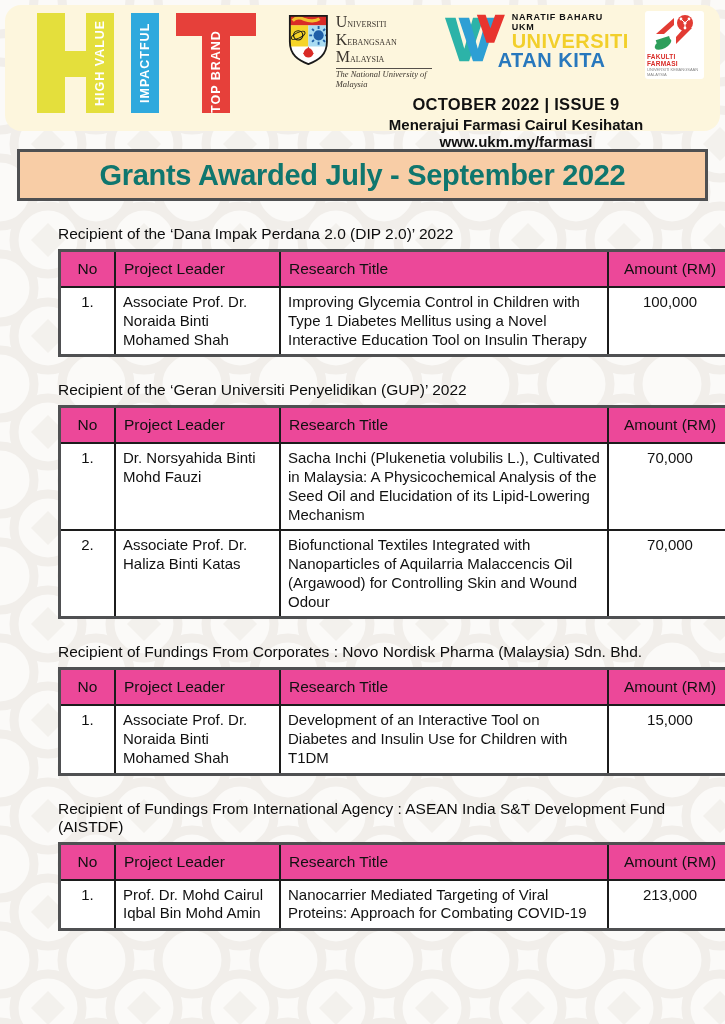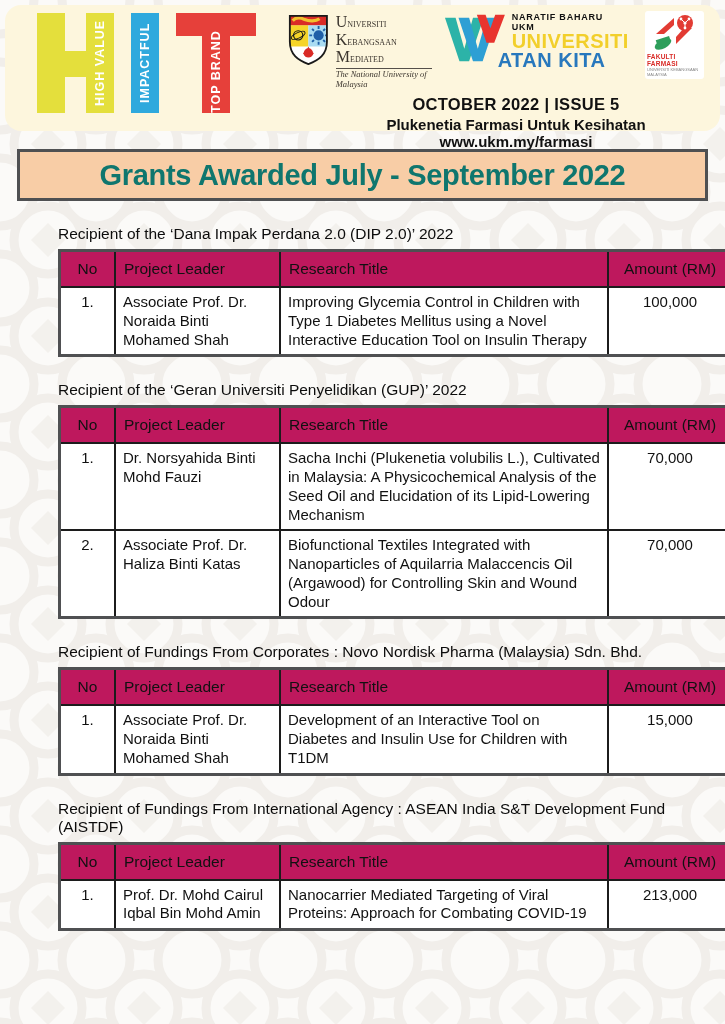--- a/index.html
+++ b/index.html
@@ -81,21 +81,21 @@
   .title-banner span{font-size:29px;font-weight:bold;letter-spacing:-0.3px;color:#0f766e;}
 
   
   .sections{margin:0 27px 0 22px;padding-left:36px;}
   .section-label{margin-top:24px;font-size:15.5px;color:#0c0c0c;}
   table.grants{
     width:676px;border-collapse:collapse;margin-top:6px;
     background:#fff;border:3px solid #4f5052;
   }
   table.grants th{
-    background:#be185d;border:2px solid #1c1c1c;
+    background:#ec4899;border:2px solid #1c1c1c;
     font-weight:normal;font-size:15.5px;height:30px;padding:2px 8px;
     text-align:left;
   }
   table.grants th.c{text-align:center;}
   table.grants td{
     border:2px solid #1c1c1c;font-size:15px;line-height:1.25;
     padding:5px 7px;vertical-align:top;background:#fff;
   }
   td.no-cell{text-align:center;width:37px;padding-left:2px;padding-right:2px;}
   th.col-no{width:37px;}
@@ -169,21 +169,21 @@
               <path d="M33 16 v-3 M33 30 v3 M26 23 h-3 M40 23 h3 M28 18 l-2 -2 M38 28 l2 2 M38 18 l2 -2 M28 28 l-2 2" stroke="#1e5fa8" stroke-width="2"></path>
               <circle cx="22" cy="42" r="5" fill="#d92b27"></circle>
               <path d="M22 35 l2 4 -2 3 -2 -3 Z M16 42 l4 -1 2 2 -4 2 Z M28 42 l-4 -1 -2 2 4 2 Z" fill="#d92b27"></path>
             </g>
             <path d="M2 2 h40 v28 c0 14 -9 20 -20 24 c-11 -4 -20 -10 -20 -24 Z" fill="none" stroke="#1a1a1a" stroke-width="2"></path>
           </svg>
 
           <div class="ukm-name">
             <div class="ukm-line">Universiti</div>
             <div class="ukm-line">Kebangsaan</div>
-            <div class="ukm-line">Mediated</div>
+            <div class="ukm-line">Malaysia</div>
             <div class="ukm-divider"></div>
             <div class="ukm-sub">The National University of Malaysia</div>
           </div>
 
           <div class="watan">
             <svg width="62" height="54" viewBox="0 0 64 54" xmlns="http://www.w3.org/2000/svg">
               <path d="M1 5 L12 5 L21 37 L30 5 L41 5 L26 50 L16 50 Z" fill="#2cb3a8"></path>
               <path d="M15 5 L26 5 L35 37 L44 5 L55 5 L40 50 L30 50 Z" fill="#2e9fd4"></path>
               <path d="M34 2 L43 2 L48 16 L53 2 L63 2 L52 31 L44 31 Z" fill="#e8342e"></path>
             </svg>
@@ -206,22 +206,22 @@
               <circle cx="37" cy="5" r="1.4" fill="#fff"></circle>
               <circle cx="33" cy="14" r="1.4" fill="#fff"></circle>
               <path d="M33 9 L29 5 M33 9 L37 5 M33 9 L33 14" stroke="#fff" stroke-width="1"></path>
             </svg>
             <div class="farmasi-label">FAKULTI FARMASI</div>
             <div class="farmasi-sub">UNIVERSITI KEBANGSAAN MALAYSIA</div>
           </div>
         </div>
 
         <div class="issue-block">
-          <div class="issue-line">OCTOBER 2022 | ISSUE 5</div>
-          <div class="motto-line">Plukenetia Farmasi Untuk Kesihatan</div>
+          <div class="issue-line">OCTOBER 2022 | ISSUE 9</div>
+          <div class="motto-line">Menerajui Farmasi Cairul Kesihatan</div>
           <div class="site-line">www.ukm.my/farmasi</div>
         </div>
       </div>
     </header>
 
     <div class="title-banner">
       <span>Grants Awarded July - September 2022</span>
     </div>
 
     <main class="sections" id="sections">

